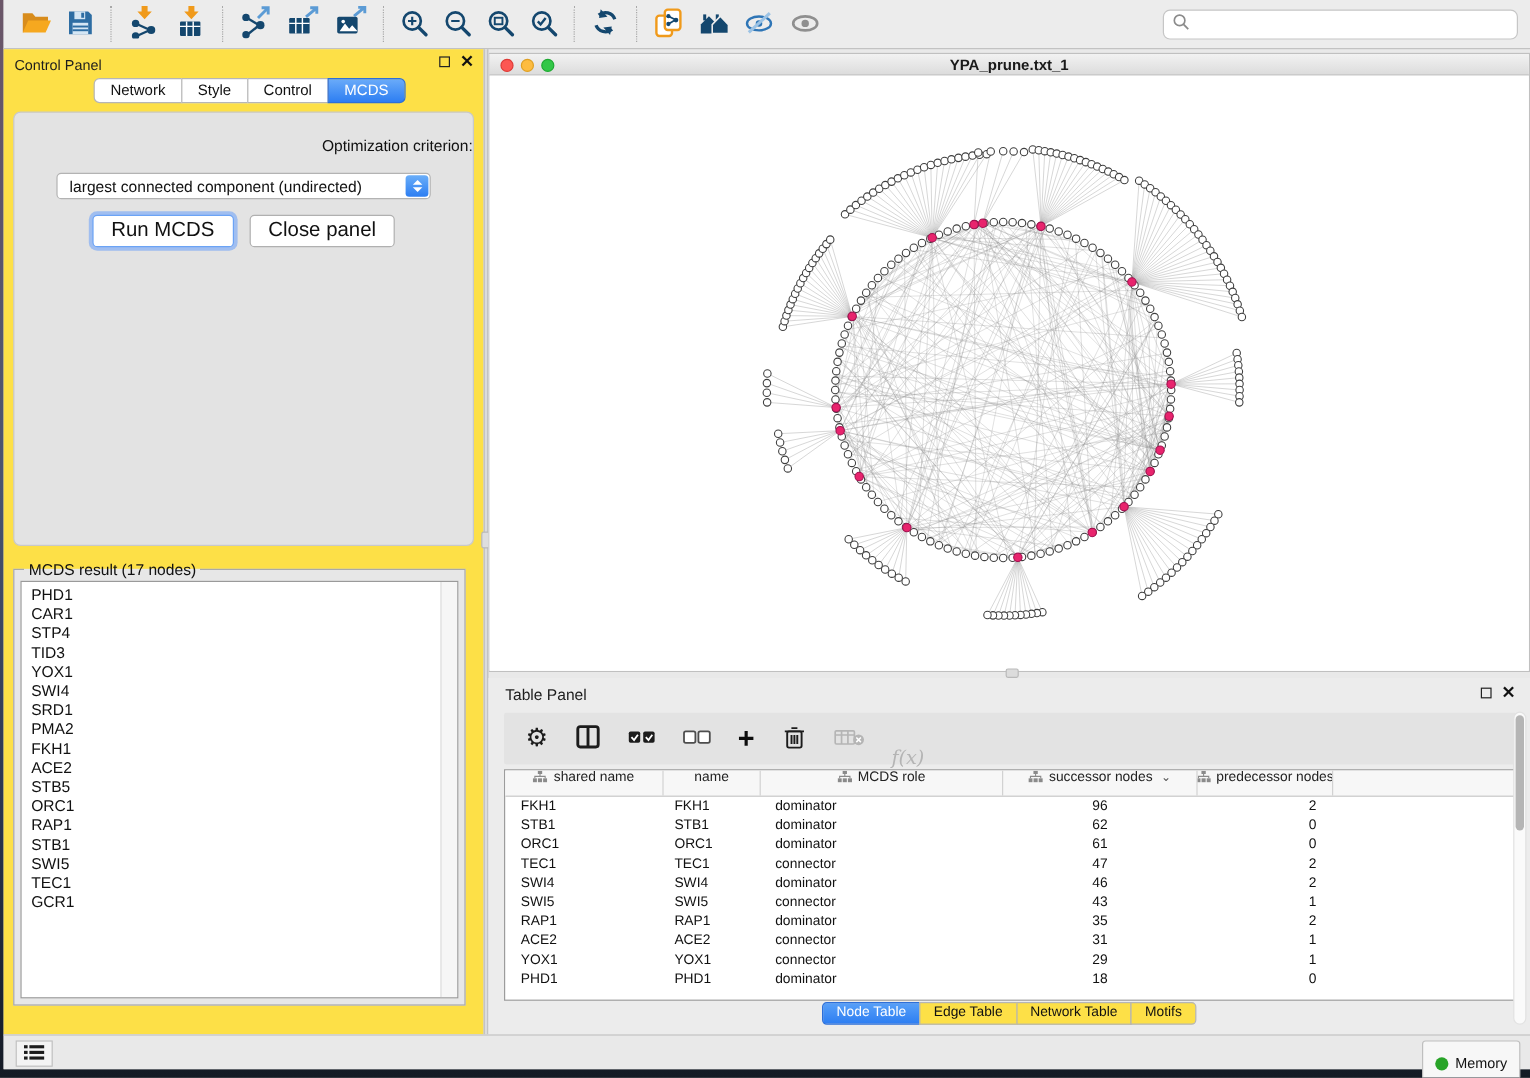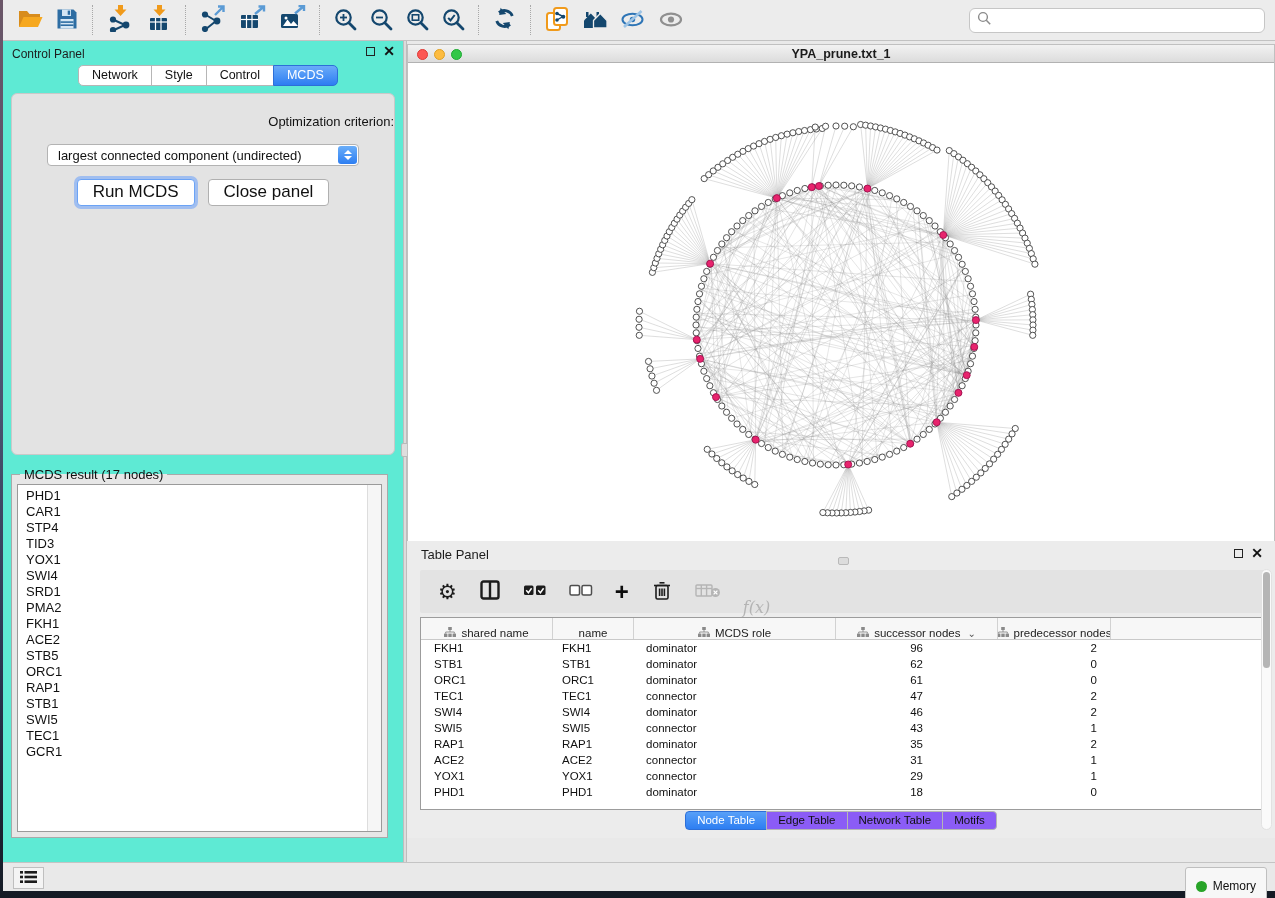--- a/index.html
+++ b/index.html
@@ -15,21 +15,21 @@
   .tbtn { background:none; border:none; padding:2px 6px; cursor:default; display:flex; align-items:center; }
   .tsep { width:1px; height:30px; border-left:1px dotted #a8a8a8; margin:0 7px; }
   .search { position:absolute; right:10px; top:8px; width:296px; height:25px; background:#fff;
     border:1px solid #c6c6c6; border-radius:6px; display:flex; align-items:center; padding-left:7px; }
   .search input { border:none; outline:none; flex:1; font-size:12px; background:transparent; height:20px; }
 
   
   .main { position:absolute; left:0; top:41px; right:0; height:821px; }
 
   
-  .control-panel { position:absolute; left:0; top:0; width:400px; height:821px; background:#5eead4; }
+  .control-panel { position:absolute; left:0; top:0; width:400px; height:821px; background:#fde047; }
   .cp-header { position:absolute; left:0; top:0; right:0; height:24px; }
   .cp-title { position:absolute; left:9px; top:6px; font-size:12px; color:#1d1d1d; }
   .win-icons { position:absolute; right:8px; top:5px; display:flex; gap:8px; align-items:center; }
   .float-icon { width:9px; height:9px; border:1.5px solid #222; display:inline-block; }
   .close-x { font-size:14px; font-weight:bold; color:#111; line-height:11px; }
   .ctabs { position:absolute; left:75px; top:24px; display:flex; z-index:2; }
   .ctab { background:#fff; border:1px solid #b6b6b6; margin-left:-1px; padding:2px 13px 3px;
     font-size:12.5px; color:#111; }
   .ctab:first-child { border-radius:5px 0 0 5px; margin-left:0; }
   .ctab:last-child { border-radius:0 5px 5px 0; }
@@ -73,51 +73,51 @@
   .tl.red { left:9px; background:#fc5753; border:.5px solid #de3a36; }
   .tl.yellow { left:26px; background:#fdbc40; border:.5px solid #dfa023; }
   .tl.green { left:43px; background:#33c748; border:.5px solid #1eaa32; }
   .net-title { position:absolute; left:0; right:0; top:2px; text-align:center; font-size:12.5px;
     font-weight:600; color:#1a1a1a; }
   .net-canvas { position:absolute; left:0; top:18px; width:866px; height:496px; background:#fff; }
   .hgrip { position:absolute; left:835px; top:516px; width:11px; height:8px; background:#dcdcdc;
     border:1px solid #b9b9b9; border-radius:2px; z-index:3; }
 
   
-  .table-panel { position:absolute; left:404px; top:500px; width:868px; height:297px; background:#ececec; }
+  .table-panel { position:absolute; left:404px; top:524px; width:868px; height:297px; background:#ececec; }
   .tp-title { position:absolute; left:14px; top:6px; font-size:13px; color:#1d1d1d; }
   .table-panel .win-icons { top:7px; right:12px; }
   .tp-toolbar { position:absolute; left:13px; right:11px; top:29px; height:43px; background:#e3e3e3;
     border-radius:2px; display:flex; align-items:center; gap:10px; padding-left:12px; }
   .tpbtn { background:none; border:none; padding:2px 6px; display:flex; align-items:center;
     font-family:"Liberation Sans",sans-serif; }
   .tpbtn .gear { font-size:21px; color:#1c1c1c; line-height:20px; }
   .tpbtn.fx { font-family:"DejaVu Serif", serif; font-style:italic; font-size:16px; color:#b4b4b4;margin-top:32px; }
   .plus-glyph { font-size:24px; font-weight:bold; color:#0d0d0d; line-height:20px; }
   .tp-table { position:absolute; left:13px; right:11px; top:76px; height:193px; background:#fff;
     border:1px solid #9c9c9c; overflow:hidden; }
   .thead { display:grid; grid-template-columns:132px 81px 202px 162px 113px 1fr; height:22px;
     background:#f7f7f7; border-bottom:1px solid #c9c9c9; }
-  .th { display:flex; align-items:flex-end; justify-content:center; gap:5px; font-size:11.5px;
+  .th { display:flex; align-items:flex-start; justify-content:center; gap:5px; font-size:11.5px;
     color:#222; border-right:1px solid #d2d2d2; overflow:hidden; white-space:nowrap; }
   .th:last-child { border-right:none; }
   .th .sort { color:#555; font-size:10px; margin-left:2px; }
   .trow { display:grid; grid-template-columns:132px 81px 202px 162px 113px 1fr; height:16px; }
   .td { font-size:11.5px; color:#111; line-height:16px; white-space:nowrap; overflow:hidden; }
   .td.c0 { padding-left:13px; }
   .td.c1 { padding-left:9px; }
   .td.c2 { padding-left:12px; }
   .td.c3 { text-align:right; padding-right:75px; }
   .td.c4 { text-align:right; padding-right:14px; }
   .tp-scroll { position:absolute; right:3px; top:28px; bottom:8px; width:11px; background:#fafafa;
     border:1px solid #e2e2e2; border-radius:6px; }
   .tp-scroll .thumb { position:absolute; left:1px; right:1px; top:2px; height:96px; background:#b5b5b5;
     border-radius:5px; }
   .tp-tabs { position:absolute; left:0; right:0; top:270px; display:flex; justify-content:center; }
-  .tp-tab { background:#8b5cf6; border:1px solid #b5b5b5; margin-left:-1px; padding:2px 11px 3px;
+  .tp-tab { background:#fde047; border:1px solid #b5b5b5; margin-left:-1px; padding:2px 11px 3px;
     font-size:11.5px; color:#111; }
   .tp-tab:first-child { border-radius:4px 0 0 4px; margin-left:0; }
   .tp-tab:last-child { border-radius:0 4px 4px 0; }
   .tp-tab.active { background:linear-gradient(#58a0f8,#2d7ef2); border-color:#2d6fd8; color:#fff; }
 
   
   .status-bar { position:absolute; left:0; top:862px; right:0; height:29px; background:#e9e9e9;
     border-top:1px solid #c4c4c4; }
   .sb-left { position:absolute; left:10px; top:4px; width:31px; height:22px; background:#f4f4f4;
     border:1px solid #bfbfbf; display:flex; align-items:center; justify-content:center; }

